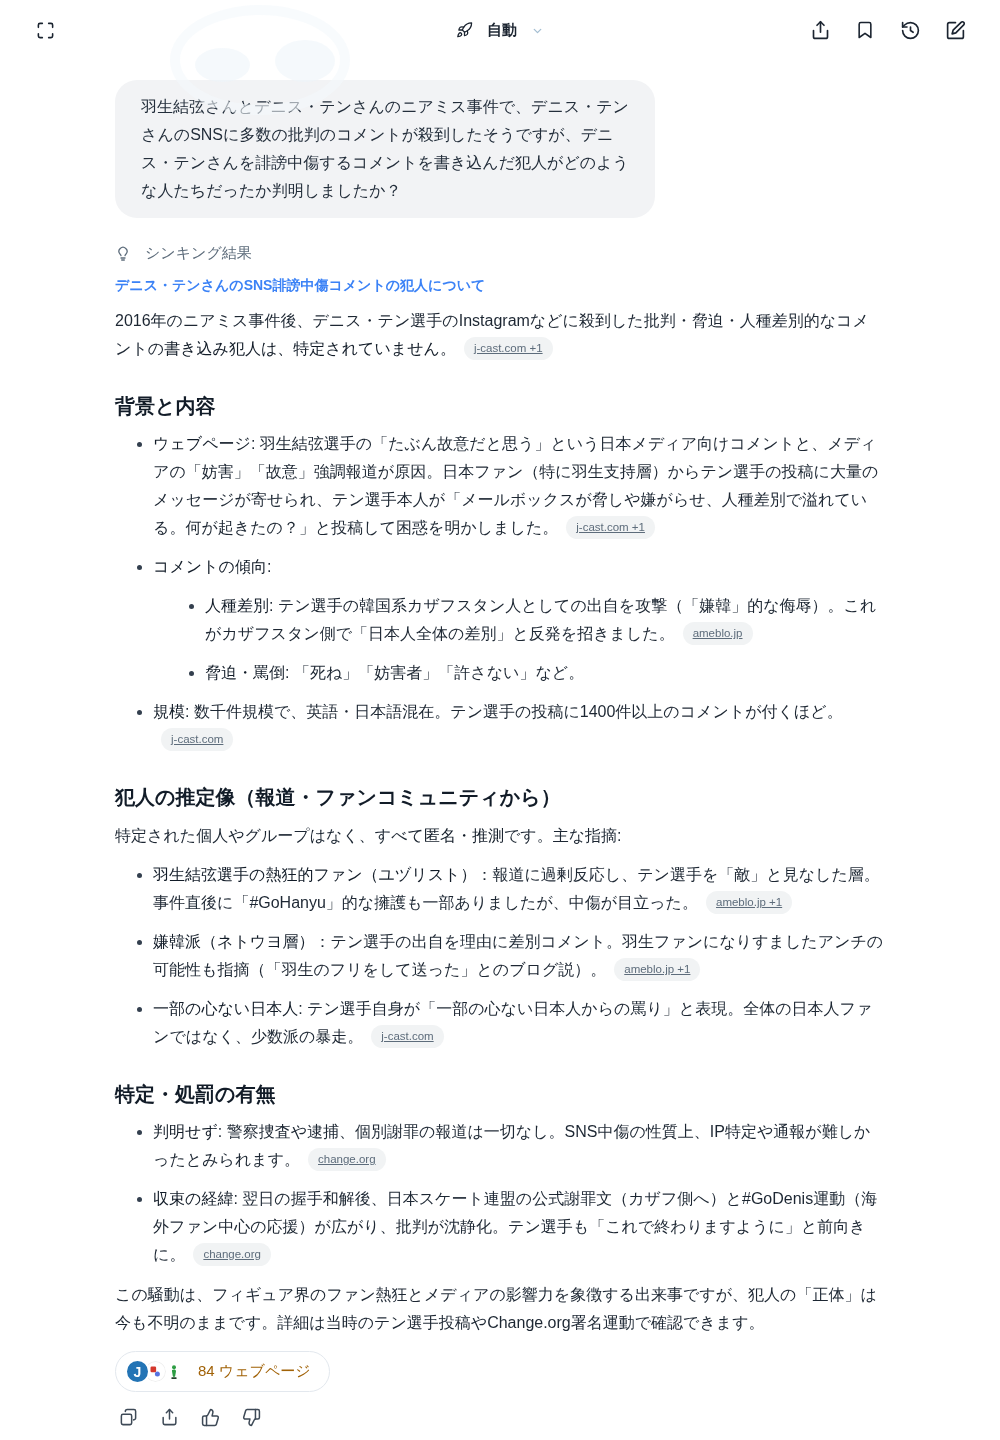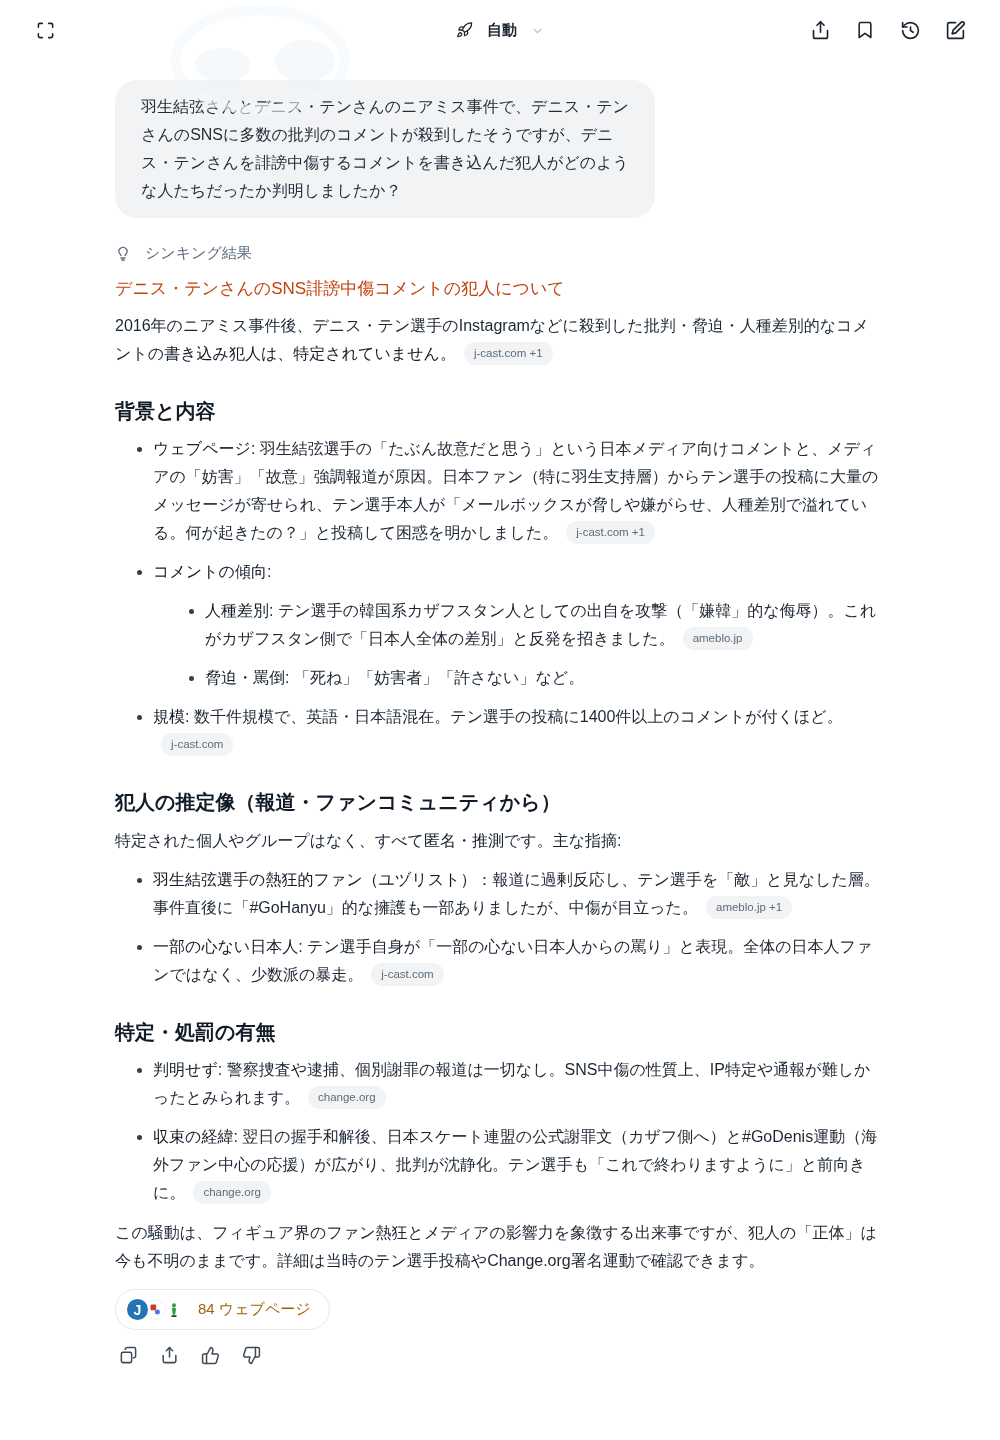--- a/index.html
+++ b/index.html
@@ -40,36 +40,36 @@
   
   .main{width:770px;margin:0 auto;}
 
   .bubble-row{display:flex;margin-top:20px;}
   .bubble{background:var(--bubble-bg);border-radius:22px;padding:13px 26px;max-width:540px;
     font-size:16px;line-height:28px;color:#232e3b;}
 
   .thinking{display:flex;align-items:center;gap:14px;color:var(--muted);font-size:15px;margin-top:26px;}
   .thinking svg{flex:none;}
 
-  .answer-title{font-size:17px;font-weight:400;margin:14px 0 0 0;color:#c2410c;}
+  .answer-title{font-size:14px;font-weight:700;margin:14px 0 0 0;color:#3b82f6;}
 
   p{margin:0;}
   .para{font-size:16px;line-height:28px;margin-top:12px;}
   .para b,.li b{font-weight:400;color:#121c28;}
 
   h2{font-size:20px;font-weight:700;color:#121c28;margin:30px 0 8px 0;line-height:26px;}
 
   ul{list-style:none;margin:4px 0 0 0;padding:0 0 0 22px;}
   ul.nested{padding-left:36px;margin-top:11px;}
   .li{position:relative;padding-left:16px;margin-top:11px;font-size:16px;line-height:28px;}
   .li::before{content:"";position:absolute;left:0;top:12px;width:5px;height:5px;border-radius:50%;background:#333f4e;}
 
   .chip{display:inline-block;background:var(--chip-bg);color:var(--muted);
     font-size:11.5px;line-height:11px;padding:6px 10px;border-radius:12px;margin-left:8px;
-    vertical-align:2px;white-space:nowrap;cursor:pointer;}
+    vertical-align:2px;white-space:nowrap;cursor:pointer;text-decoration:underline;}
 
   .closing{font-size:16px;line-height:28px;margin-top:12px;}
 
   .sources-pill{display:inline-flex;align-items:center;gap:12px;border:1px solid var(--border);
     border-radius:22px;padding:7px 18px 7px 9px;margin-top:14px;cursor:pointer;background:#fff;}
   .favicons{display:flex;align-items:center;}
   .fav{width:25px;height:25px;border-radius:50%;border:2px solid #fff;display:flex;
     align-items:center;justify-content:center;flex:none;}
   .fav-j{background:#2374b5;color:#fff;font-size:14px;font-weight:700;z-index:3;}
   .fav-2{background:#fff;margin-left:-7px;z-index:2;box-shadow:0 0 0 1px #f0f0f0 inset;}
@@ -188,20 +188,21 @@
       </ul>
     </li>
     <li class="li"><b>規模</b><span>: 数千件規模で、英語・日本語混在。テン選手の投稿に1400件以上のコメントが付くほど。</span><span class="chip">j-cast.com</span></li>
   </ul>
 
   
   <h2>犯人の推定像（報道・ファンコミュニティから）</h2>
   <p class="para"><span>特定された個人やグループはなく、すべて</span><b>匿名・推測</b><span>です。主な指摘:</span></p>
   <ul>
     <li class="li"><b>羽生結弦選手の熱狂的ファン（ユヅリスト）</b><span>：報道に過剰反応し、テン選手を「敵」と見なした層。事件直後に「#GoHanyu」的な擁護も一部ありましたが、中傷が目立った。</span><span class="chip">ameblo.jp +1</span></li>
+    <li class="li"><b>嫌韓派（ネトウヨ層）</b><span>：テン選手の出自を理由に差別コメント。羽生ファンになりすましたアンチの可能性も指摘（「羽生のフリをして送った」とのブログ説）。</span><span class="chip">ameblo.jp +1</span></li>
     <li class="li"><b>一部の心ない日本人</b><span>: テン選手自身が「一部の心ない日本人からの罵り」と表現。全体の日本人ファンではなく、少数派の暴走。</span><span class="chip">j-cast.com</span></li>
   </ul>
 
   
   <h2>特定・処罰の有無</h2>
   <ul>
     <li class="li"><b>判明せず</b><span>: 警察捜査や逮捕、個別謝罪の報道は一切なし。SNS中傷の性質上、IP特定や通報が難しかったとみられます。</span><span class="chip">change.org</span></li>
     <li class="li"><b>収束の経緯</b><span>: 翌日の握手和解後、日本スケート連盟の公式謝罪文（カザフ側へ）と#GoDenis運動（海外ファン中心の応援）が広がり、批判が沈静化。テン選手も「これで終わりますように」と前向きに。</span><span class="chip">change.org</span></li>
   </ul>
 

